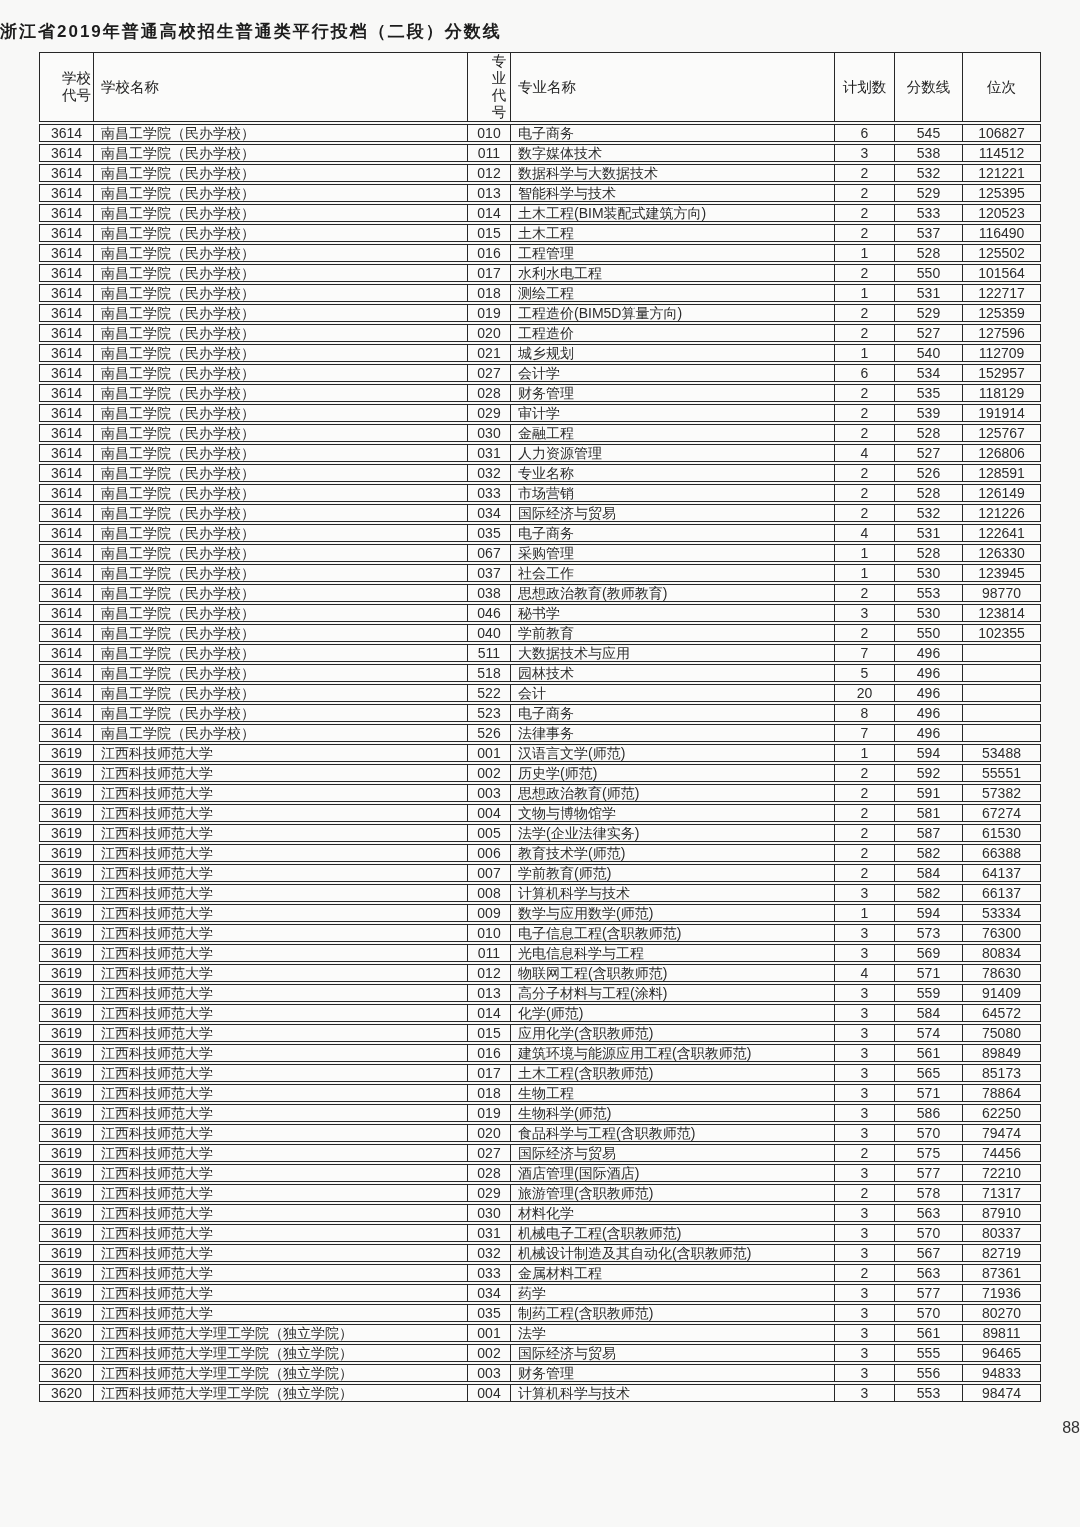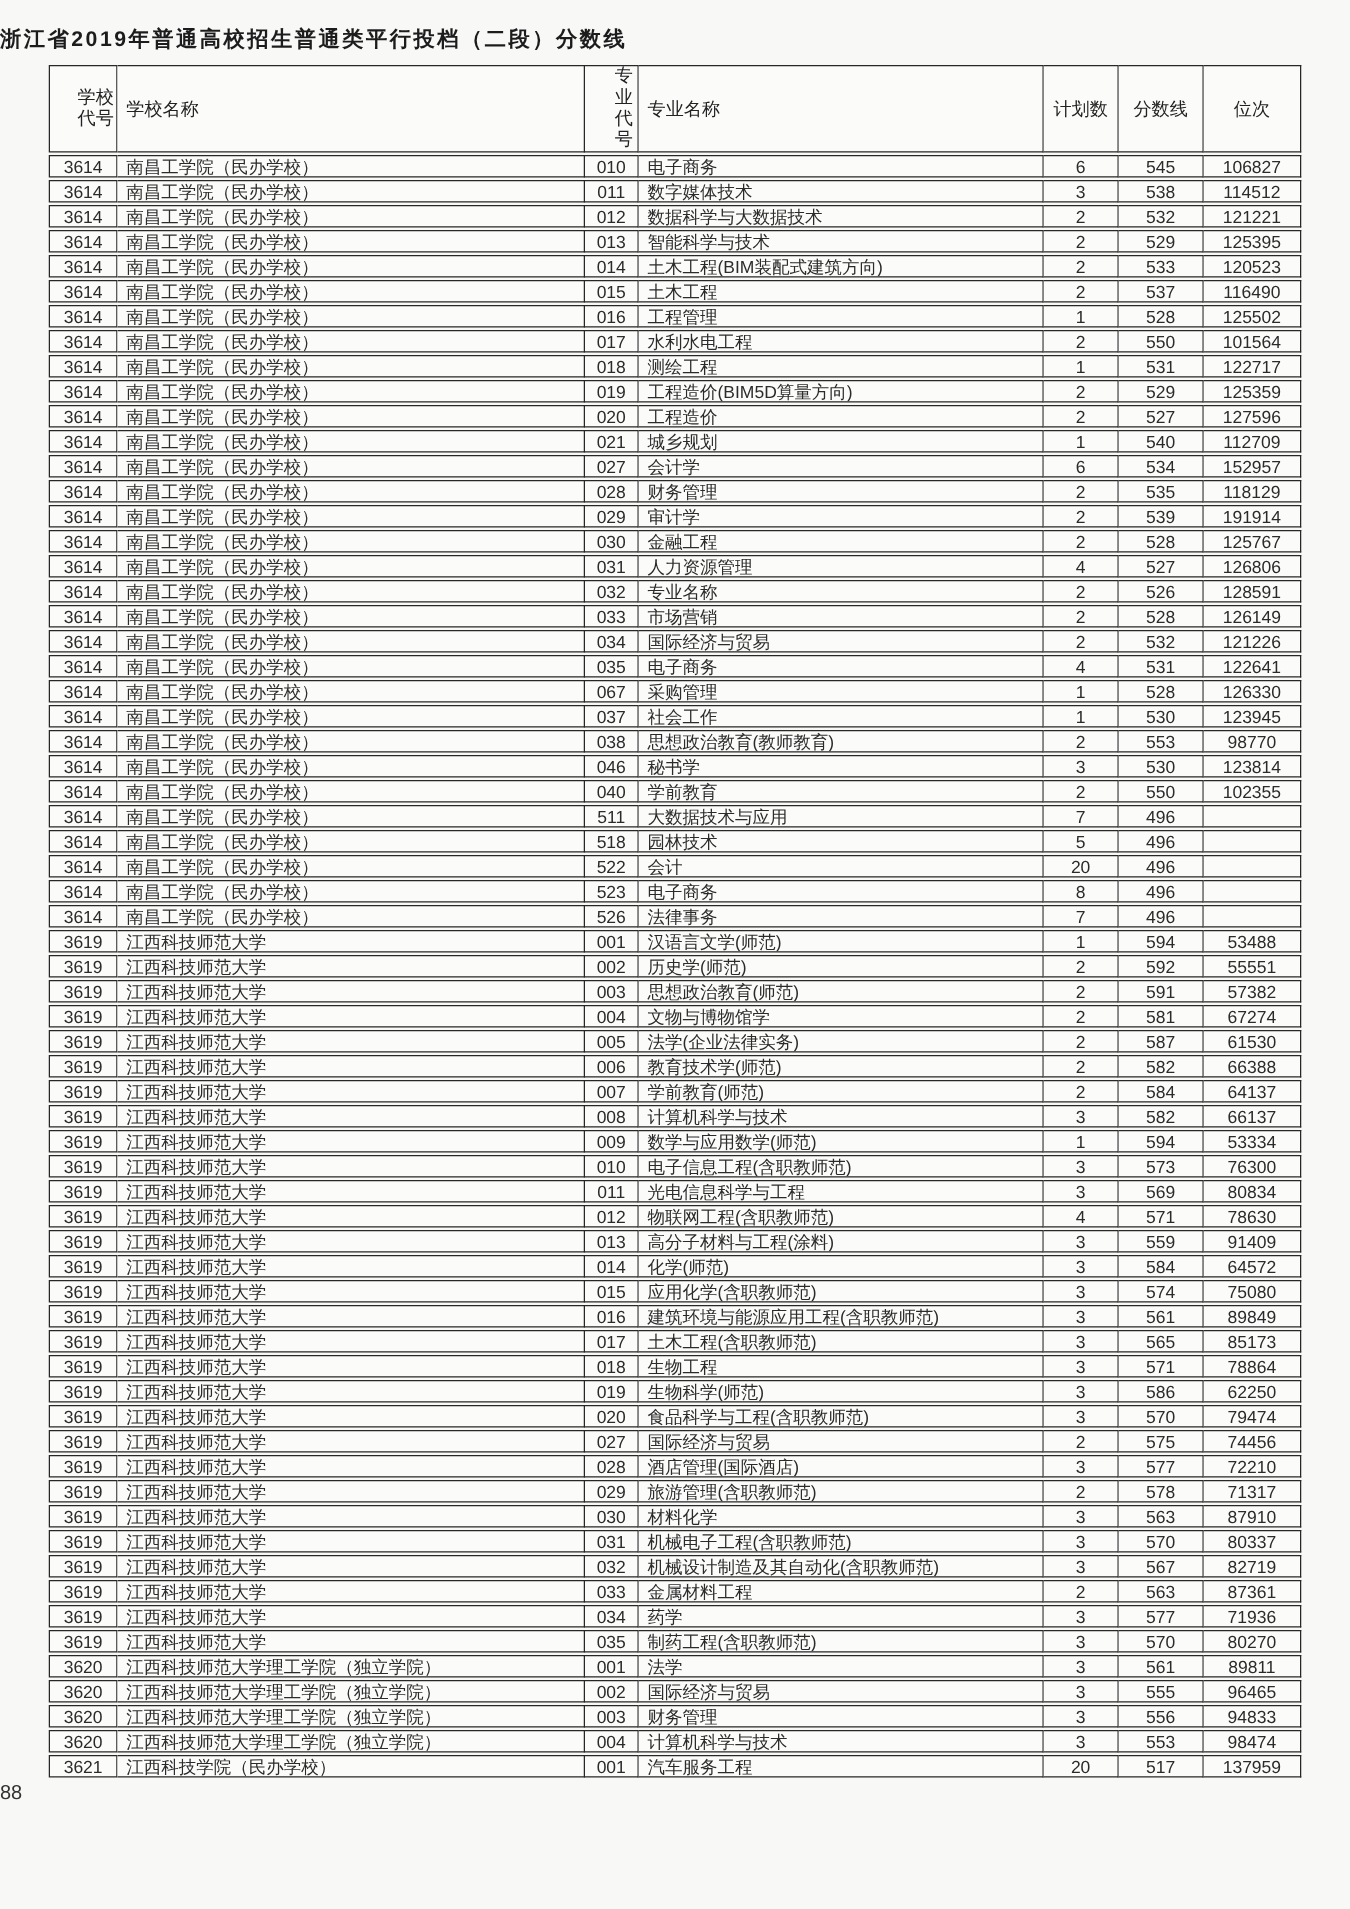--- a/index.html
+++ b/index.html
@@ -60,22 +60,22 @@
     text-align: center;
   }
   .left {
     text-align: left;
     padding-left: 7px;
   }
   .center {
     text-align: center;
   }
   .page-number {
-    margin-top: 2px;
-    text-align: left;
+    margin-top: 15px;
+    text-align: right;
     font-size: 16px;
     color: #333;
   }
 </style>
 </head>
 <body>
 
 <div class="title">浙江省2019年普通高校招生普通类平行投档（二段）分数线</div>
 
 <table class="score">
@@ -671,25 +671,16 @@
       </tr>
       <tr>
         <td class="center">3620</td>
         <td class="left">江西科技师范大学理工学院（独立学院）</td>
         <td class="center">004</td>
         <td class="left">计算机科学与技术</td>
         <td class="center">3</td>
         <td class="center">553</td>
         <td class="center">98474</td>
       </tr>
-      <tr>
-        <td class="center">3621</td>
-        <td class="left">江西科技学院（民办学校）</td>
-        <td class="center">001</td>
-        <td class="left">汽车服务工程</td>
-        <td class="center">20</td>
-        <td class="center">517</td>
-        <td class="center">137959</td>
-      </tr>
     </tbody>
 </table>
 
 <div class="page-number">88</div>
 
 </body></html>

